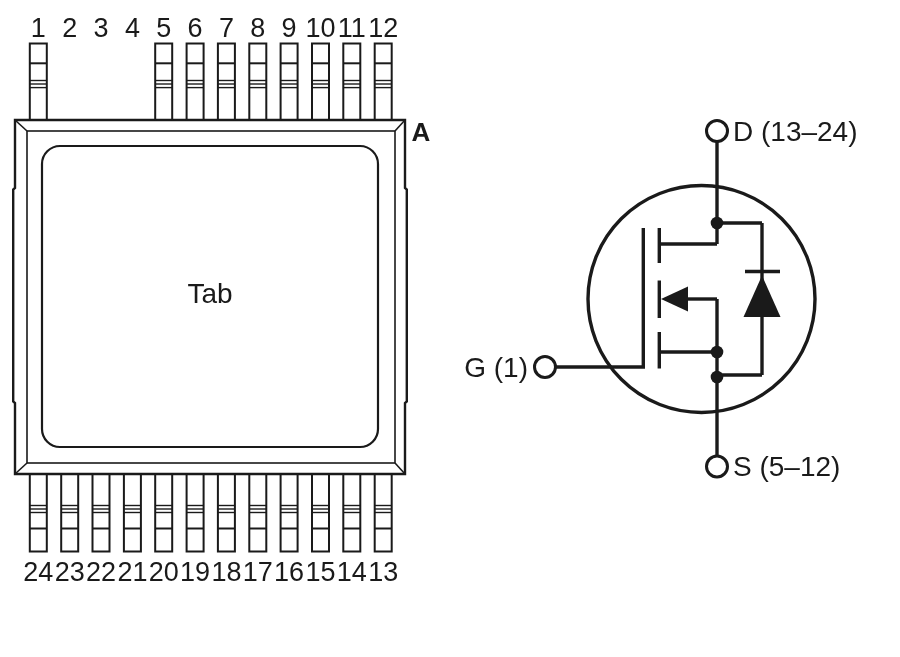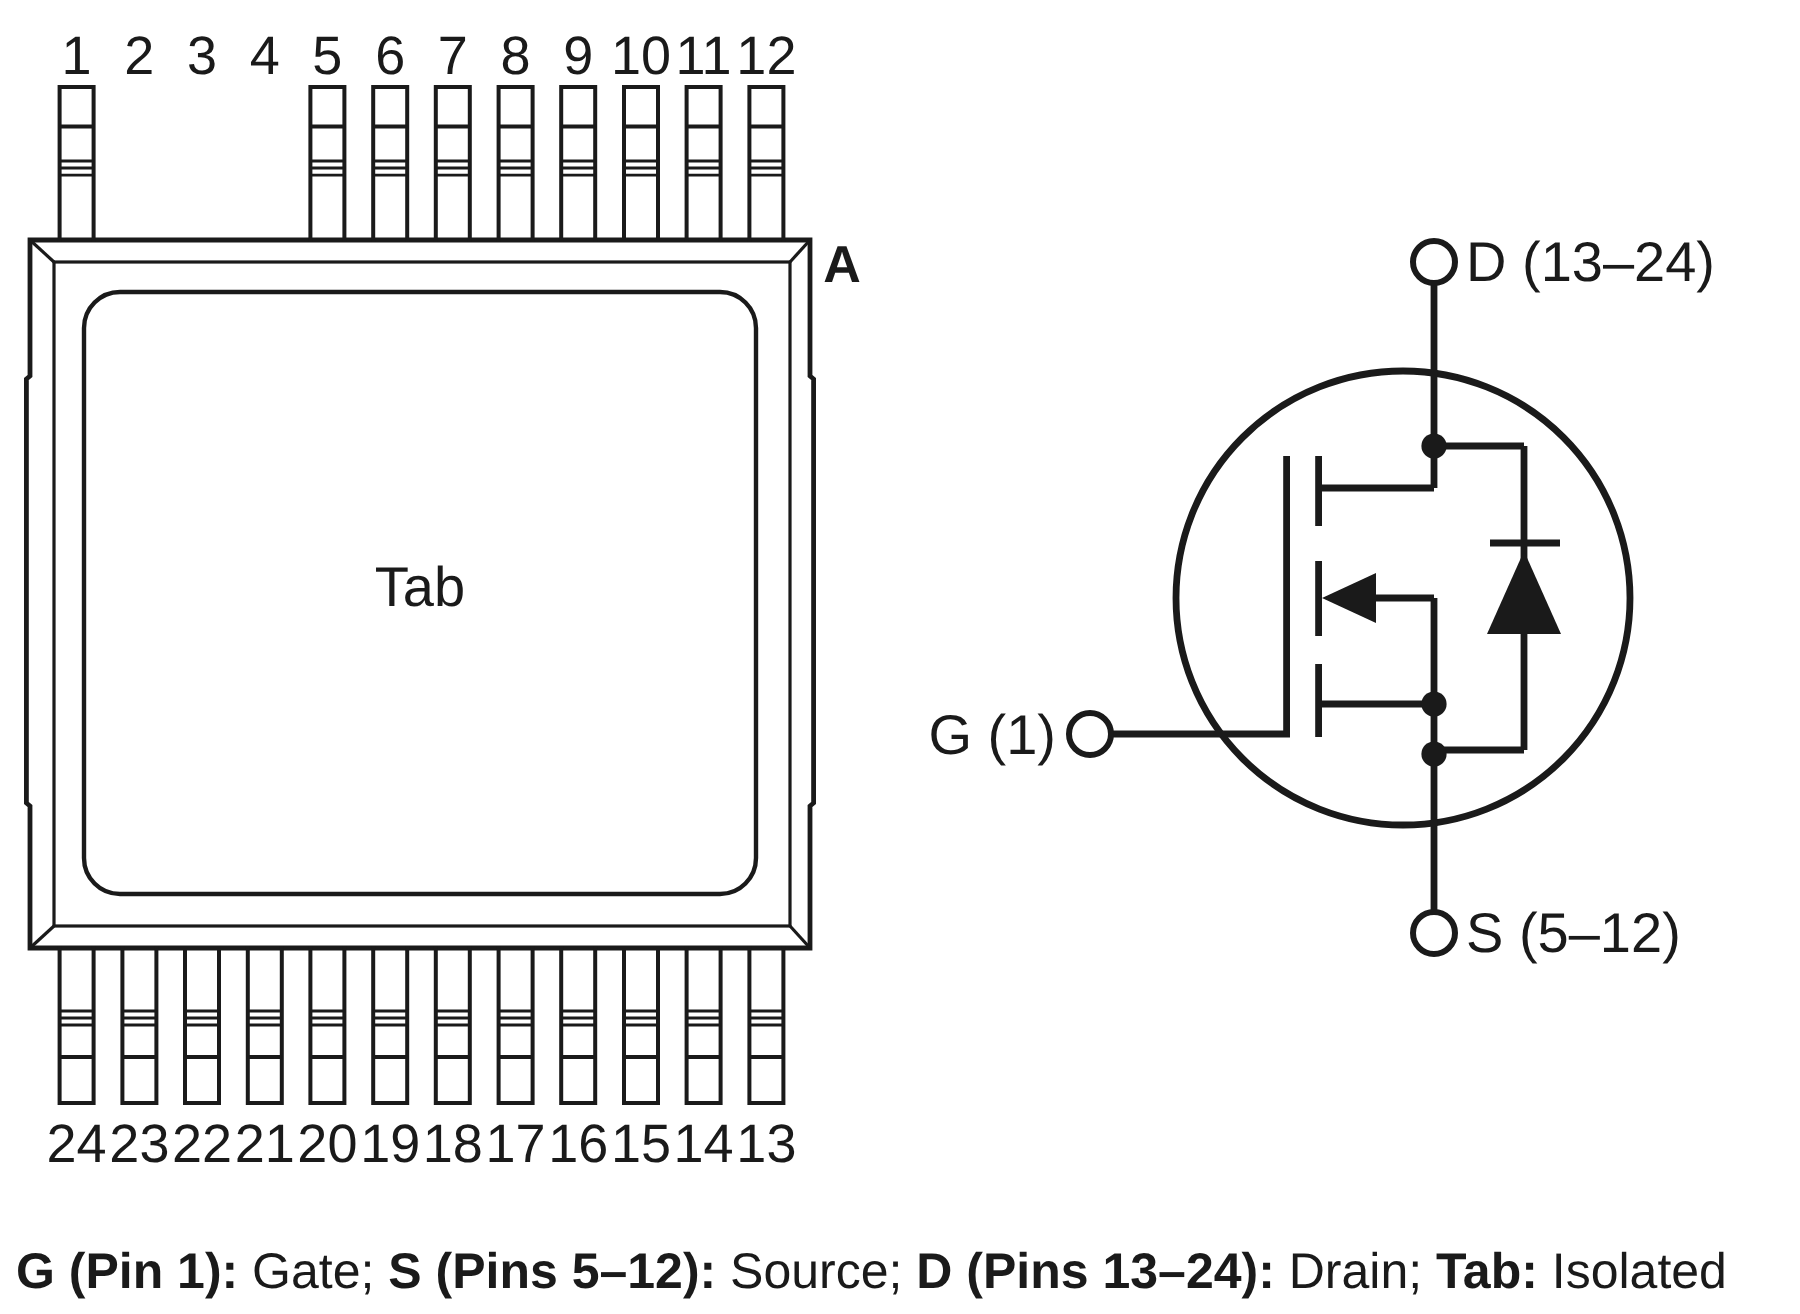--- a/index.html
+++ b/index.html
@@ -253,14 +253,13 @@
       <circle class="term" cx="717" cy="131" r="10.5"></circle>
       <circle class="term" cx="717" cy="466.5" r="10.5"></circle>
       <circle class="term" cx="545" cy="367" r="10.5"></circle>
 
       <text class="term-text" x="733" y="140.5">D (13–24)</text>
       <text class="term-text" x="733" y="476">S (5–12)</text>
       <text class="term-text" x="528" y="377" text-anchor="end">G (1)</text>
     </g>
   </svg>
 
-  <div class="caption" id="caption"><span class="b">G (Pin 1):</span><span> Gate; </span><span class="b">S (Pins 5–12):</span><span> Source; </span><span class="b">D (Pins 13–24):</span><span> Drain; </span><span class="b">Tab:</span><span> Isolated</span></div>
 </div>
 
 </body></html>

